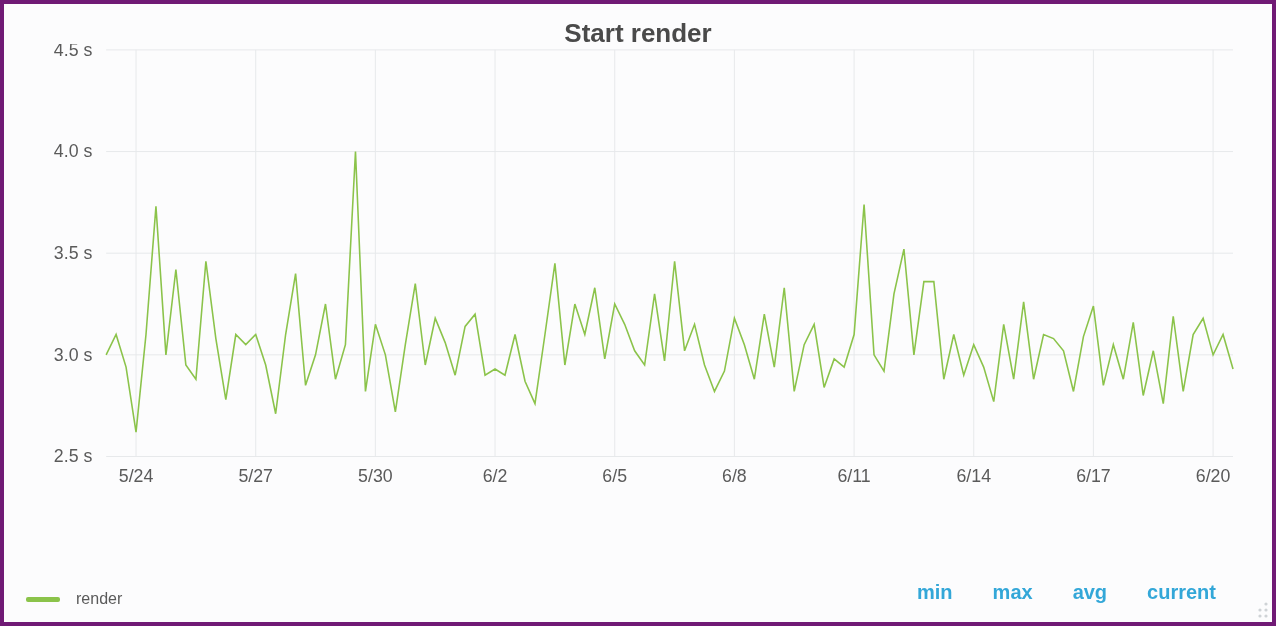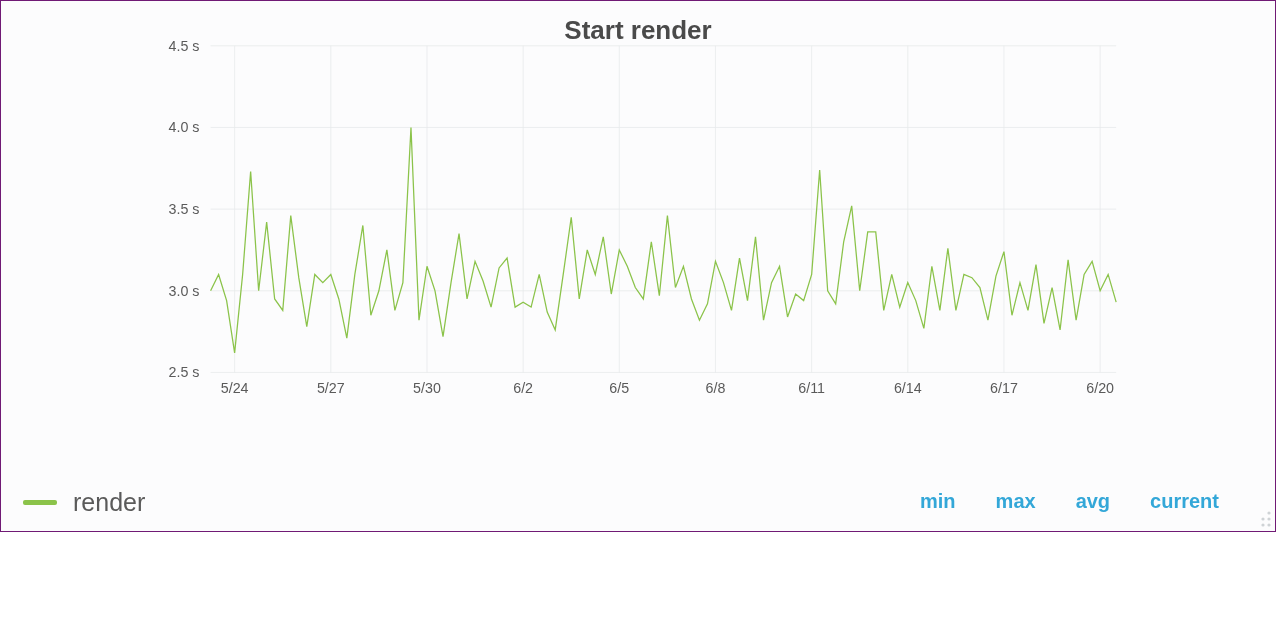--- a/index.html
+++ b/index.html
@@ -7,22 +7,22 @@
     padding: 0;
     width: 1276px;
     height: 626px;
     font-family: -apple-system, "Segoe UI", "Helvetica Neue", Arial, sans-serif;
     background: #ffffff;
     color: #5a5a5a;
   }
   .panel {
     box-sizing: border-box;
     width: 1276px;
-    height: 532px;
-    border: 1px solid #701a75;
+    height: 626px;
+    border: 4px solid #701a75;
     background: #fcfcfd;
     position: relative;
   }
   .title {
     text-align: center;
     font-weight: 700;
     font-size: 26px;
     color: #4a4a4a;
     padding-top: 14px;
   }
@@ -59,21 +59,21 @@
     right: 12px;
     bottom: 14px;
     display: flex;
     align-items: flex-end;
   }
   .legend-left {
     display: flex;
     align-items: center;
     gap: 16px;
     padding-left: 10px;
-    font-size: 25px;
+    font-size: 16px;
     color: #5a5a5a;
   }
   .legend-swatch {
     width: 34px;
     height: 5px;
     background: #8bc34a;
     border-radius: 2px;
   }
   .legend-right {
     margin-left: auto;

